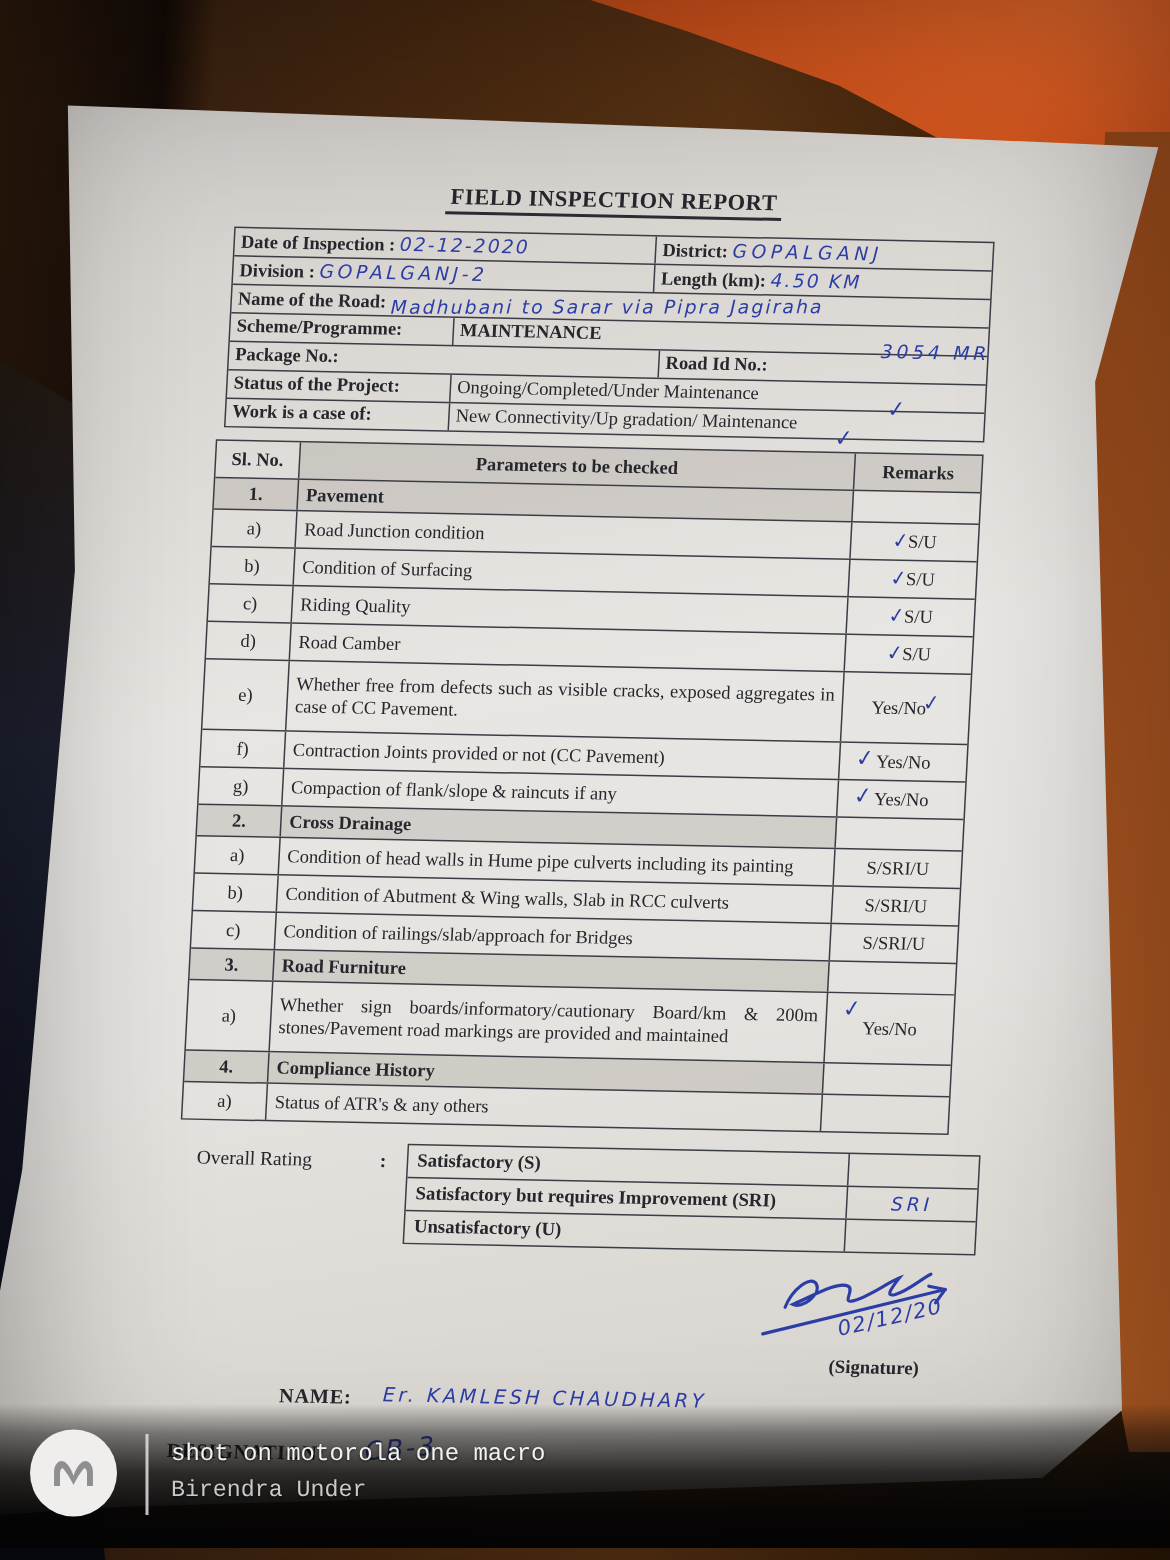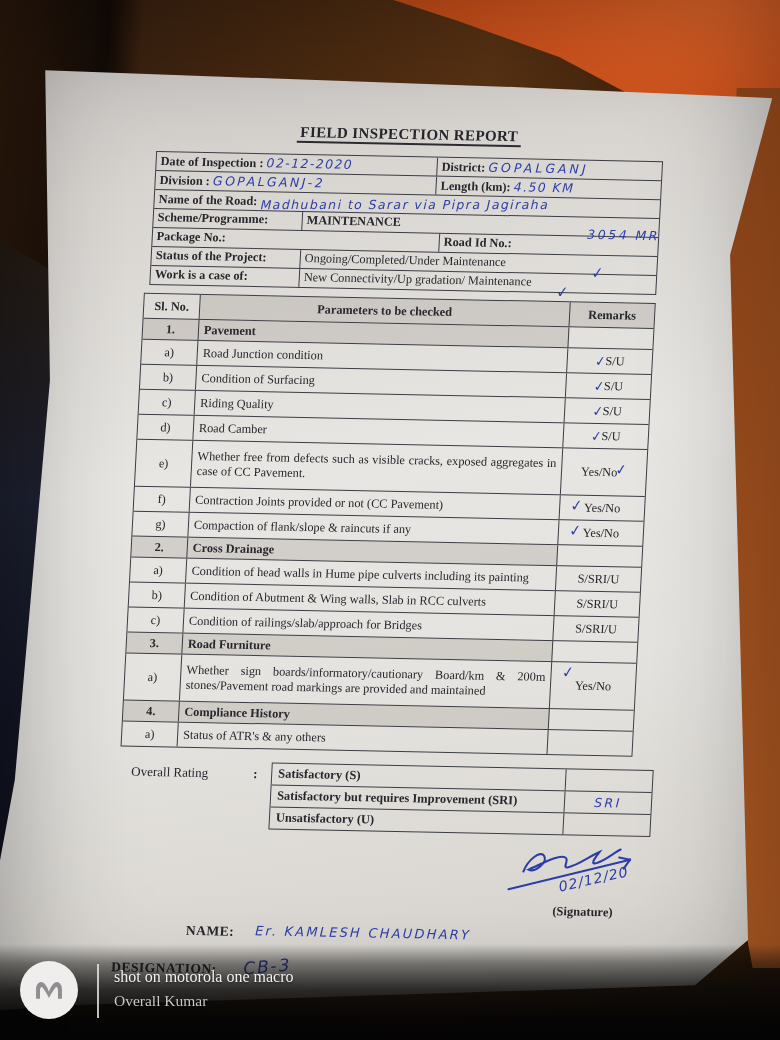--- a/index.html
+++ b/index.html
@@ -76,22 +76,22 @@
   .sig-date{position:absolute;left:472px;top:32px;transform:rotate(-14deg);font-size:14px;letter-spacing:1px;}
   .sig-cap{position:absolute;left:468px;top:66px;font-weight:bold;font-size:12.5px;}
   
   .nline{position:relative;height:34px;}
   .nlabel{position:absolute;left:103px;top:6px;font-weight:bold;font-size:13.5px;letter-spacing:.5px;}
   .nvalue{position:absolute;left:172px;top:5px;font-size:13px;letter-spacing:2.2px;}
   .dline{position:relative;height:40px;}
   .dlabel{position:absolute;left:30px;top:10px;font-weight:bold;font-size:13.5px;letter-spacing:.5px;}
   .dvalue{position:absolute;left:162px;top:4px;font-size:17px;letter-spacing:2px;transform:rotate(-6deg);}
   
-  .band{position:absolute;left:0;bottom:0;width:100%;height:96px;z-index:30;
-    font-family:Liberation Serif, serif;
+  .band{position:absolute;left:0;bottom:8px;width:100%;height:96px;z-index:30;
+    font-family:Liberation Mono, monospace;
     background:linear-gradient(180deg,rgba(10,9,8,0) 0%,rgba(10,9,8,.45) 20%,
                rgba(9,8,7,.82) 48%,rgba(5,4,4,.97) 78%,#050404 100%);}
   .moto-circle{position:absolute;left:20px;top:17px;width:58px;height:58px;border-radius:50%;
     background:#efeeec;display:flex;align-items:center;justify-content:center;}
   .band-div{position:absolute;left:97px;top:20px;width:2px;height:54px;background:rgba(225,225,225,.85);}
   .wm1{position:absolute;left:114px;top:24px;font-size:16px;color:#f2f2f2;text-shadow:0 1px 2px rgba(0,0,0,.6);}
   .wm2{position:absolute;left:114px;top:48px;font-size:15.5px;color:#c9c9c9;text-shadow:0 1px 2px rgba(0,0,0,.6);}
 </style>
 </head>
 <body>
@@ -377,15 +377,15 @@
   <div class="band">
     <div class="moto-circle">
       <svg width="36" height="36" viewBox="0 0 100 100">
         <path fill="#8f8f92" d="M50,55 C43,36 35,28 28,28 C19,28 14,39 14,48 L14,74 L25,74 L25,51
           C25,43 29,39 32,43 C37,49 44,60 50,72 C56,60 63,49 68,43 C71,39 75,43 75,51 L75,74 L86,74
           L86,48 C86,39 81,28 72,28 C65,28 57,36 50,55 Z"></path>
       </svg>
     </div>
     <div class="band-div"></div>
     <div class="wm1">shot on motorola one macro</div>
-    <div class="wm2">Overall Kumar</div>
+    <div class="wm2">Birendra Under</div>
   </div>
 </div>
 
 </body></html>

